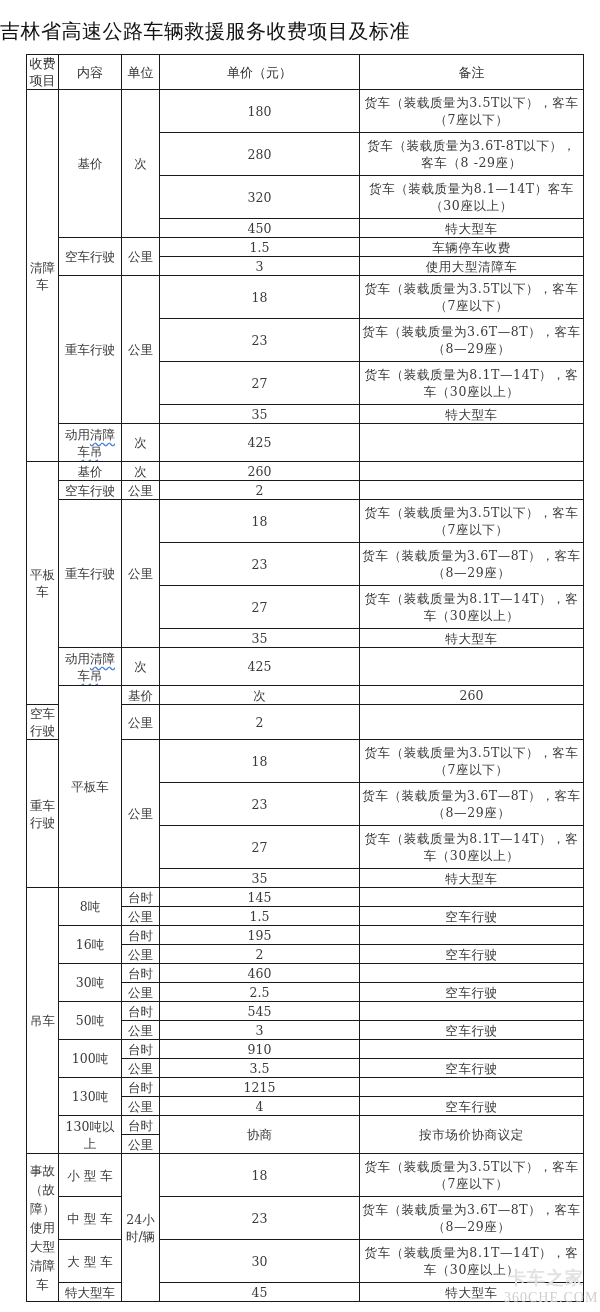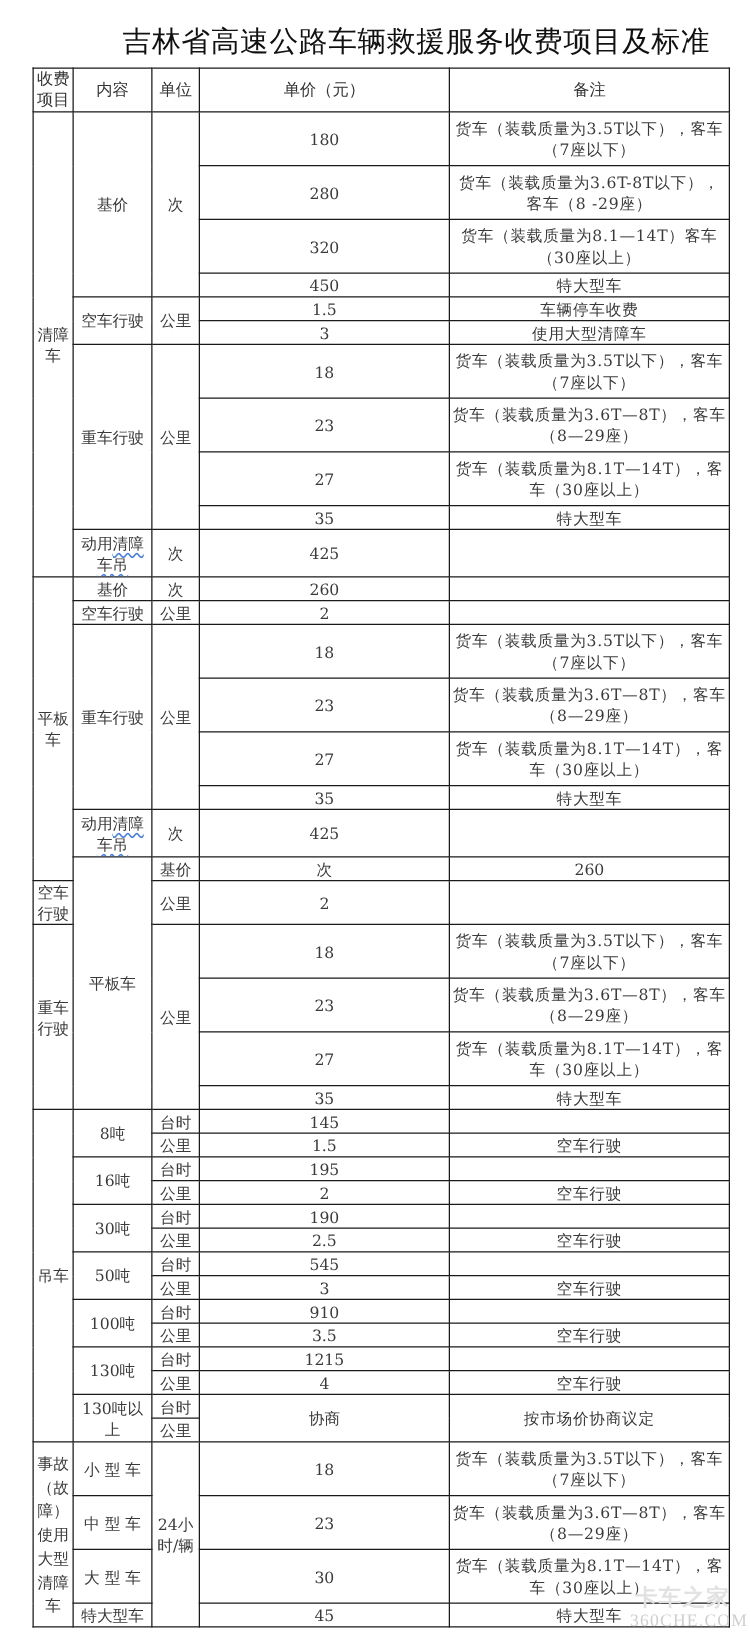--- a/index.html
+++ b/index.html
@@ -1,19 +1,19 @@
 <!DOCTYPE html>
 <html><head>
 <meta charset="utf-8">
 <style>
   html, body { margin: 0; padding: 0; background: #ffffff; }
   body { width: 600px; height: 1312px; position: relative; overflow: hidden;
          font-family: "DejaVu Serif", "Liberation Serif", serif; color: #333; }
-  .title { position: absolute; top: 18px; left: 0; width: 568px; text-align: right;
-           font-family: "DejaVu Sans", "Liberation Sans", sans-serif; font-size: 23px;
+  .title { position: absolute; top: 18px; left: 0; width: 568px; text-align: left;
+           font-family: "DejaVu Sans", "Liberation Sans", sans-serif; font-size: 20px;
            color: #111; letter-spacing: 0.5px; }
   table.fees { position: absolute; top: 54px; left: 26px; width: 557px;
                border-collapse: collapse; table-layout: fixed; }
   table.fees td, table.fees th { border: 1.5px solid #1a1a1a; padding: 0 2px;
                text-align: center; vertical-align: middle; font-size: 12.5px;
                line-height: 17px; font-weight: normal; color: #3a3a3a; overflow: hidden; }
   table.fees th { color: #333; font-size: 13px; }
   td.remark { font-size: 12px; line-height: 18px; letter-spacing: 0.6px; }
   td.cat { letter-spacing: 0; font-size: 13px; line-height: 22px; }
   .spell { text-decoration: underline wavy #4a7fd4; text-underline-offset: 3px; }
@@ -189,21 +189,21 @@
     <td class="remark"></td>
   </tr>
   <tr class="r20">
     <td>公里</td>
     <td>2</td>
     <td class="remark">空车行驶</td>
   </tr>
   <tr class="r20">
     <td rowspan="2">30吨</td>
     <td>台时</td>
-    <td>190</td>
+    <td>460</td>
     <td class="remark"></td>
   </tr>
   <tr class="r20">
     <td>公里</td>
     <td>2.5</td>
     <td class="remark">空车行驶</td>
   </tr>
   <tr class="r20">
     <td rowspan="2">50吨</td>
     <td>台时</td>

